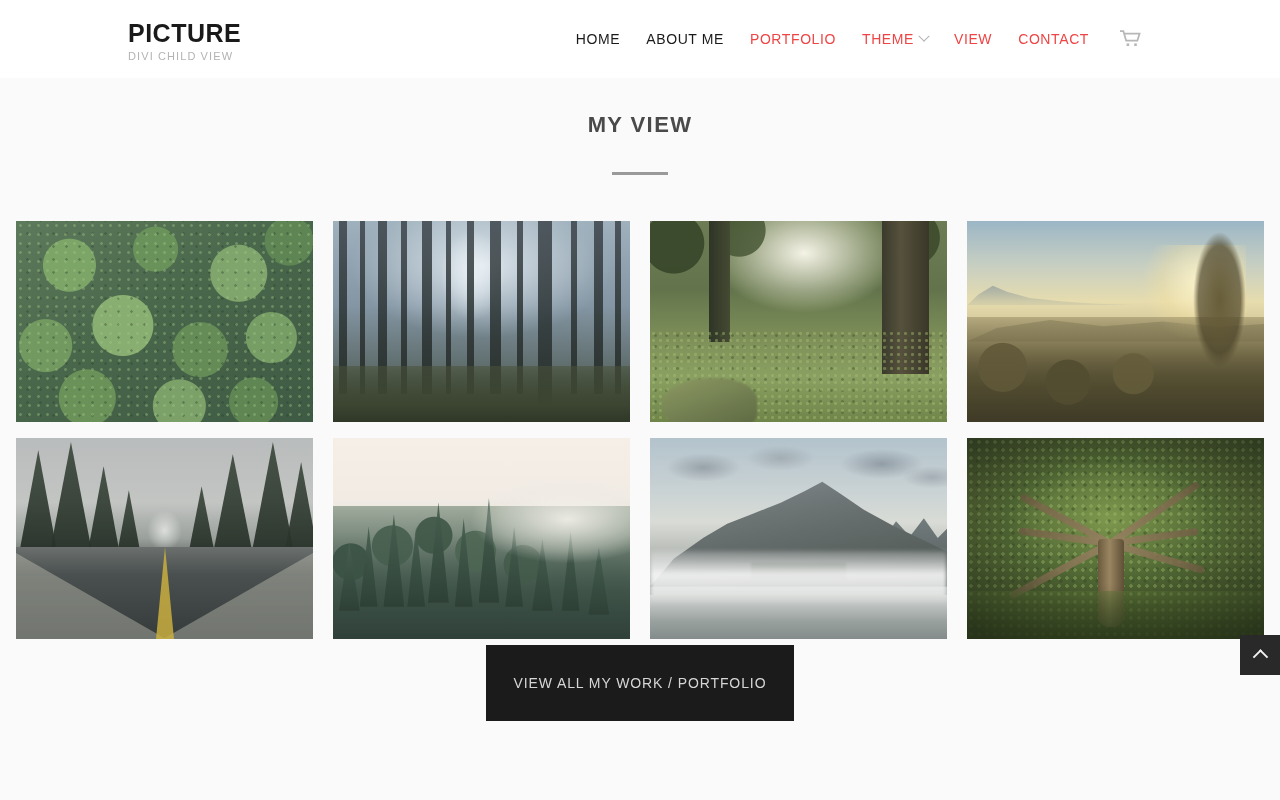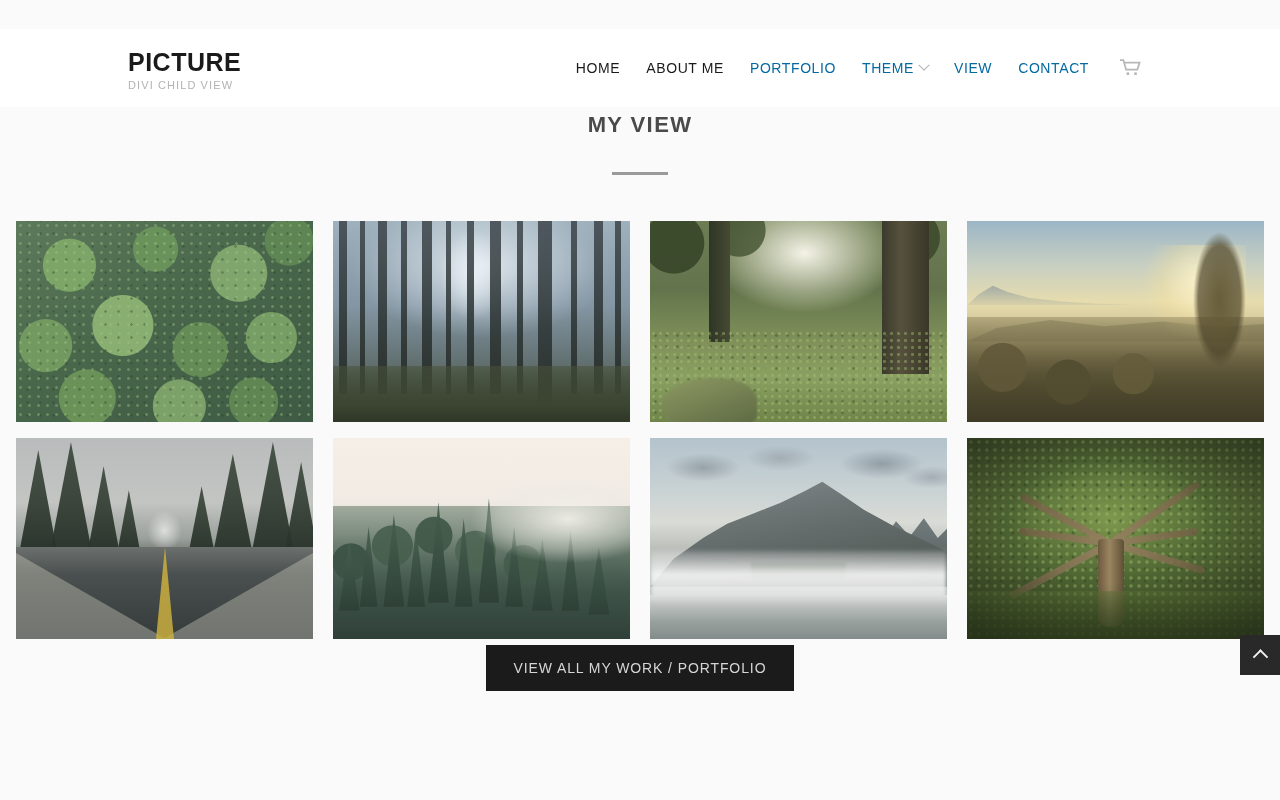--- a/index.html
+++ b/index.html
@@ -24,21 +24,20 @@
   }
 
   
   .site-header {
     height: 78px;
     background: #ffffff;
     display: flex;
     align-items: center;
     position: relative;
     z-index: 20;
-    margin-top: 29px;
   }
 
   .logo-block {
     position: absolute;
     left: 128px;
     top: 20px;
     line-height: 1;
   }
   .logo-title {
     font-size: 25px;
@@ -59,21 +58,21 @@
     right: 128px;
     top: 0;
     height: 78px;
     display: flex;
     align-items: center;
     gap: 0;
   }
   .nav-item {
     font-size: 14px;
     letter-spacing: 0.6px;
-    color: #0369a1;
+    color: #ef4444;
     padding: 0 13px;
     cursor: pointer;
     white-space: nowrap;
     display: flex;
     align-items: center;
     gap: 6px;
     text-decoration: none;
   }
   .nav-item.active { color: #1a1a1a; justify-content: flex-end; }
   .nav-item .chev {
@@ -393,21 +392,21 @@
     left: 0;
     width: 1280px;
     text-align: center;
   }
   .cta-button {
     display: inline-block;
     background: #1b1b1b;
     color: #d6d6d6;
     font-size: 14px;
     letter-spacing: 0.9px;
-    padding: 15px 28px;
+    padding: 30px 28px;
     border: none;
     cursor: pointer;
     font-family: "Liberation Sans", sans-serif;
   }
 
   
   .scroll-top {
     position: absolute;
     right: 0;
     top: 635px;

